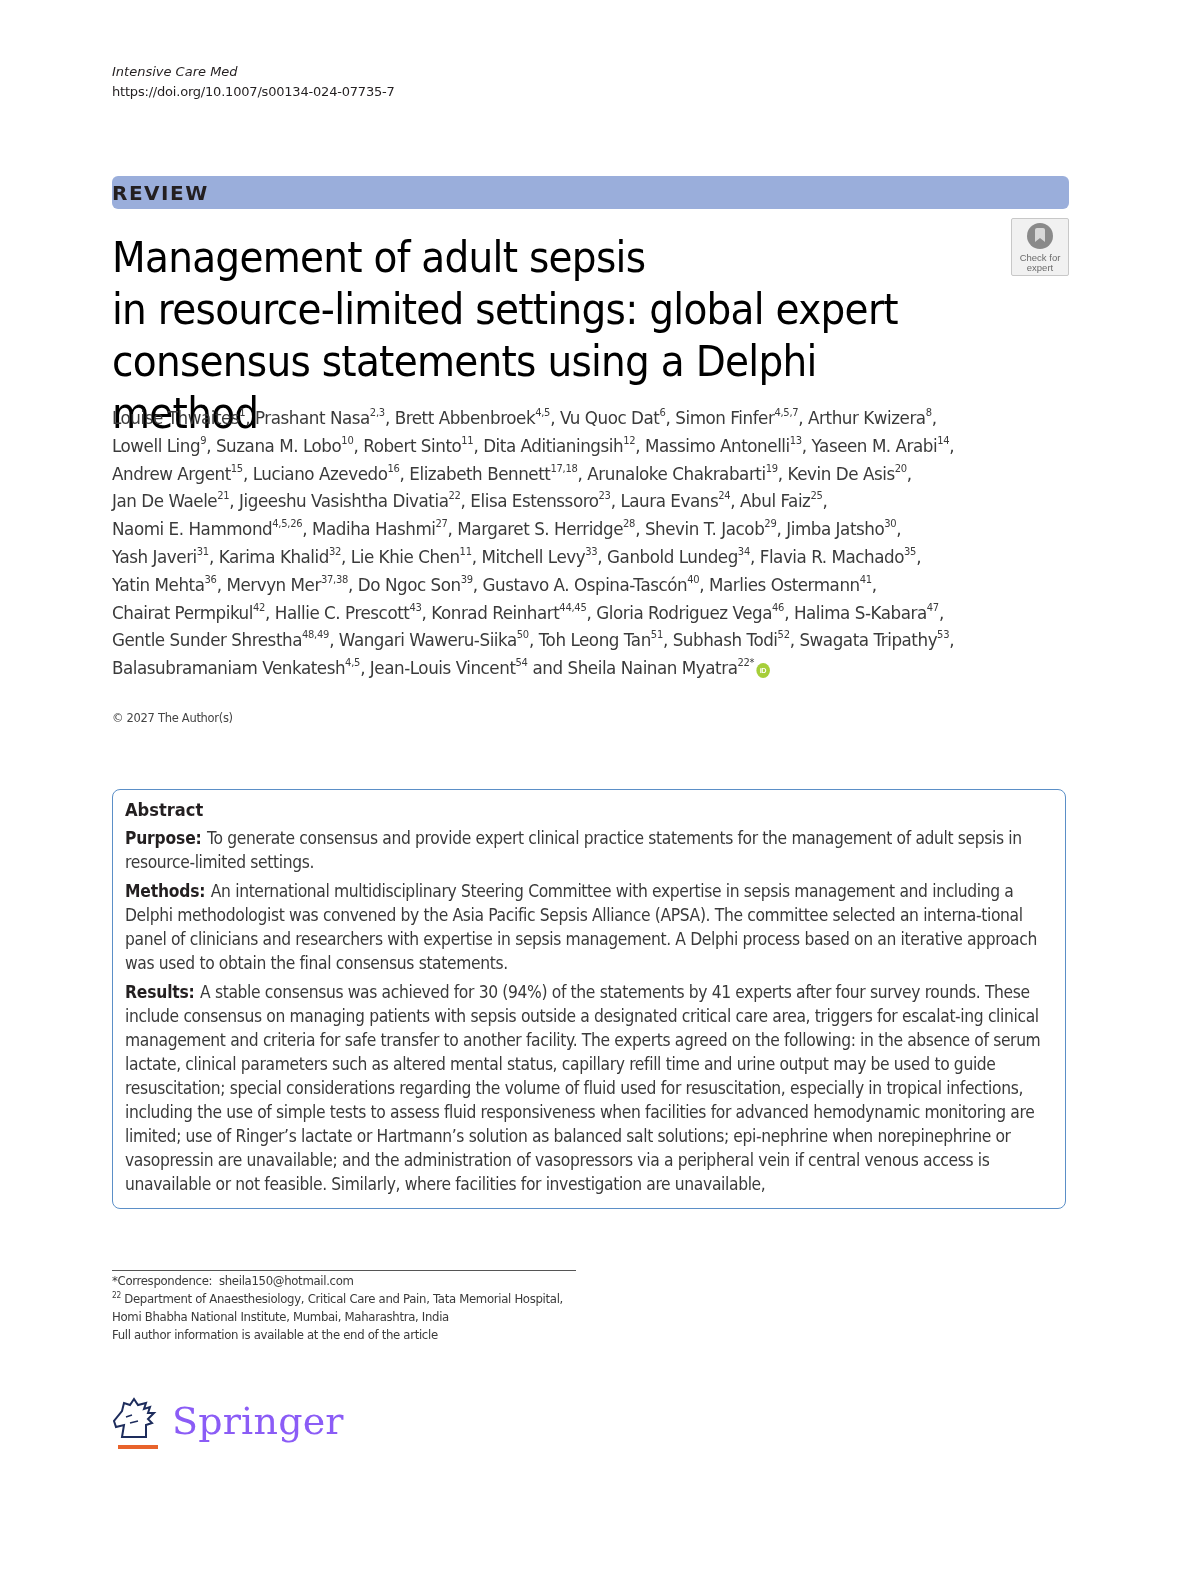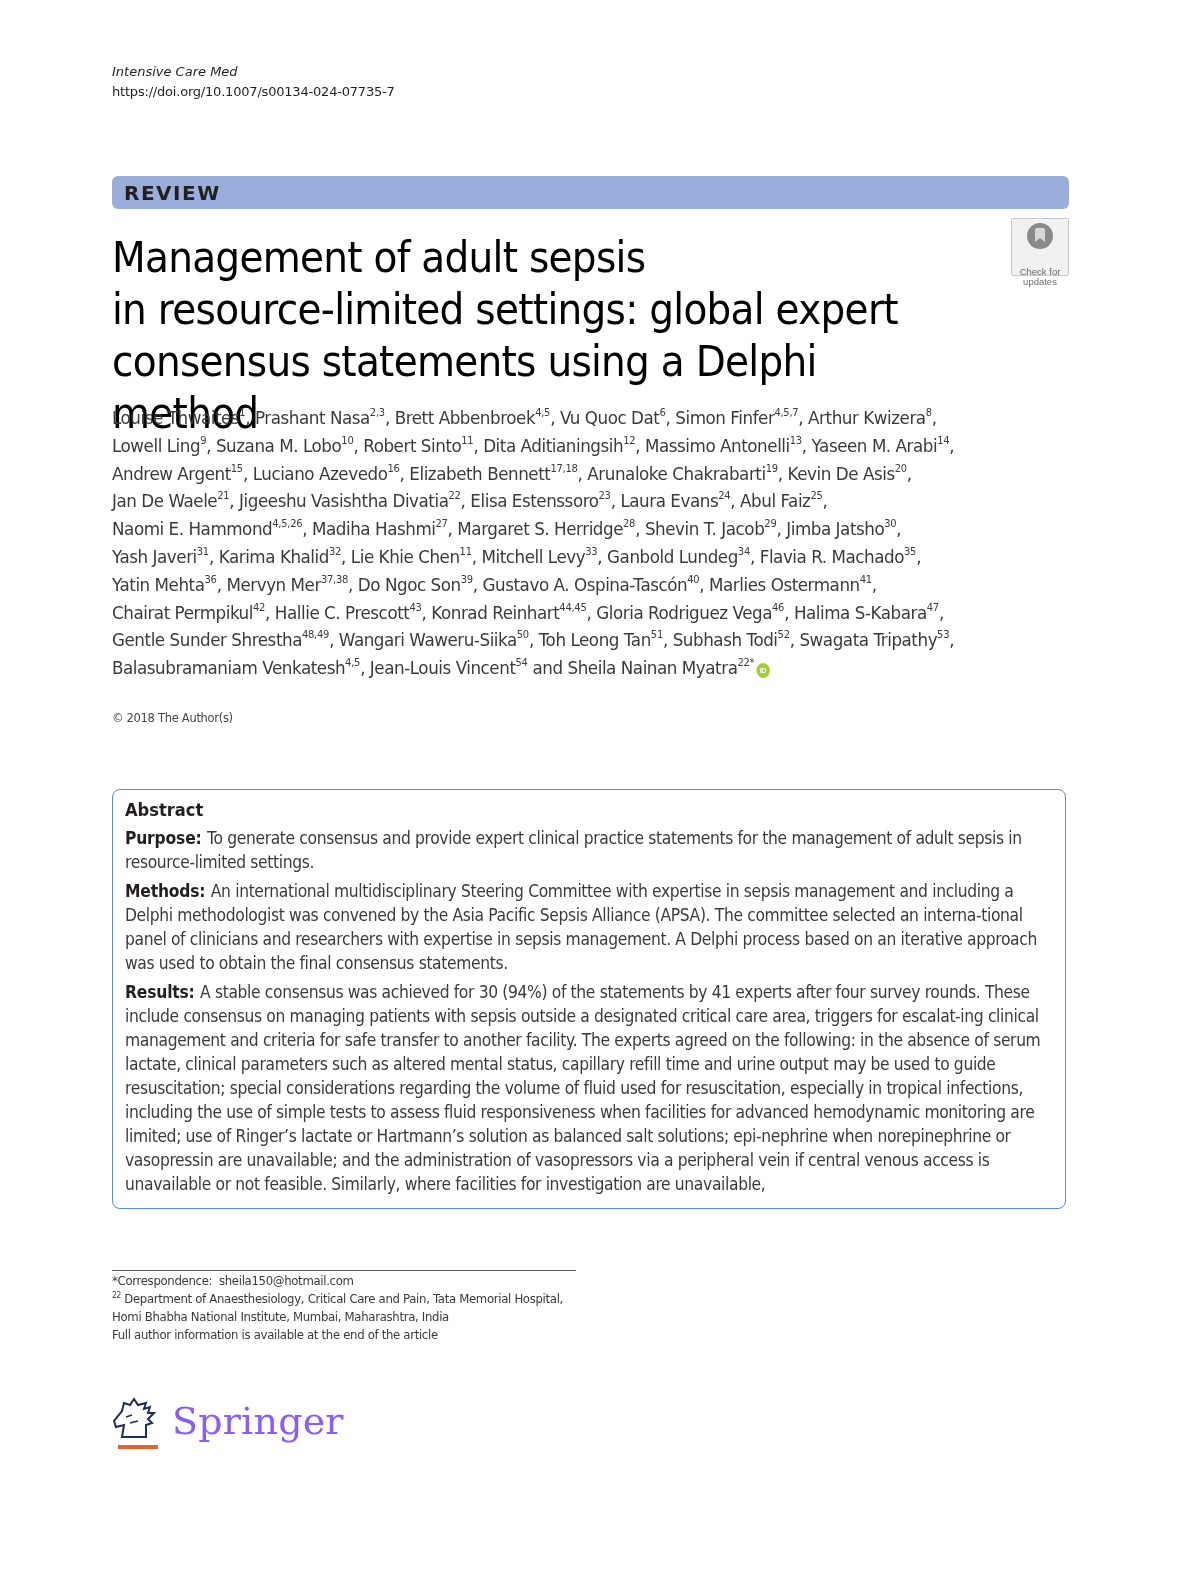--- a/index.html
+++ b/index.html
@@ -1,25 +1,25 @@
 <!DOCTYPE html>
 <html><head>
 <meta charset="utf-8">
 <style>
   html, body { margin: 0; padding: 0; background: #ffffff; }
   body { width: 1200px; height: 1593px; position: relative; overflow: hidden; font-family: "DejaVu Sans", sans-serif; color: #231f20; }
   .journal { position: absolute; left: 112px; top: 62px; font-size: 13px; line-height: 20px; color: #231f20; }
   .journal .name { font-style: italic; display: block; }
   .journal .doi { display: block; letter-spacing: -0.2px; }
   .review-bar { position: absolute; left: 112px; top: 176px; width: 957px; height: 33px; background: #9aaedb; border-radius: 6px; }
-  .review-bar span { position: absolute; left: 12px; top: 5px; font-weight: bold; font-size: 20px; letter-spacing: 1.5px; color: #231f20; }
+  .review-bar span { position: absolute; left: 0; top: 5px; font-weight: bold; font-size: 20px; letter-spacing: 1.5px; color: #231f20; }
   .crossmark { position: absolute; left: 1011px; top: 218px; width: 56px; height: 56px; border: 1px solid #c8c8c8; background: #f1f1f1; border-radius: 2px; text-align: center; }
   .crossmark .circ { width: 26px; height: 26px; border-radius: 50%; background: #8a8a8a; margin: 4px auto 0; position: relative; }
   .crossmark .circ::after { content: ""; position: absolute; left: 8px; top: 5px; width: 10px; height: 14px; background: #d8d8d8; border-radius: 2px 2px 0 0; clip-path: polygon(0 0,100% 0,100% 100%,50% 72%,0 100%); }
-  .crossmark .lbl { font-size: 9.5px; line-height: 10px; color: #6b6b6b; font-family: "Liberation Sans", sans-serif; margin-top: 18px; }
+  .crossmark .lbl { font-size: 9.5px; line-height: 10px; color: #6b6b6b; font-family: "Liberation Sans", sans-serif; margin-top: 4px; }
   .title { position: absolute; left: 112px; top: 232px; width: 900px; font-size: 42px; line-height: 52px; font-weight: normal; letter-spacing: -0.8px; color: #000; margin: 0; font-family: "DejaVu Sans", sans-serif; transform: scaleX(0.93); transform-origin: left top; }
   .authors { position: absolute; left: 112px; top: 404px; width: 1010px; font-size: 18.5px; line-height: 27.8px; color: #3a3a3a; letter-spacing: -0.5px; font-family: "DejaVu Sans", sans-serif; transform: scaleX(0.905); transform-origin: left top; }
   .authors sup { font-size: 11px; vertical-align: 8px; line-height: 0; letter-spacing: -0.3px; }
   .orcid { display: inline-block; width: 15px; height: 15px; border-radius: 50%; background: #a6ce39; color: #fff; font-size: 8px; line-height: 15px; text-align: center; vertical-align: 1px; font-family: "Liberation Sans", sans-serif; font-weight: bold; margin-left: 2px; }
   .copyright { position: absolute; left: 112px; top: 711px; font-size: 11.5px; color: #444; letter-spacing: -0.3px; }
   .abstract { position: absolute; left: 112px; top: 789px; width: 954px; height: 420px; border: 1.5px solid #5b8fc7; border-radius: 8px; box-sizing: border-box; }
   .abstract-inner { position: absolute; left: 12px; top: 8px; width: 1030px; transform: scaleX(0.905); transform-origin: left top; }
   .abstract h2 { margin: 0 0 4px 0; font-size: 18px; line-height: 24px; font-weight: bold; color: #231f20; }
   .abstract p { margin: 0 0 5px 0; font-size: 17.2px; line-height: 24px; color: #3a3a3a; letter-spacing: -0.4px; }
   .abstract p b { color: #231f20; letter-spacing: -0.2px; margin-right: 6px; }
@@ -40,33 +40,33 @@
 </div>
 
 <div class="review-bar">
   <span>REVIEW</span>
 </div>
 
 <div class="crossmark">
   <div class="circ"></div>
   <div class="lbl">
     <div>Check for</div>
-    <div>updates</div>
+    <div>expert</div>
   </div>
 </div>
 
 <h1 class="title">
   <span>Management of adult sepsis</span><br>
   <span>in resource-limited settings: global expert</span><br>
   <span>consensus statements using a Delphi method</span>
 </h1>
 
 <div class="authors" id="authors"><span>Louise Thwaites</span><sup>1</sup>, <span>Prashant Nasa</span><sup>2,3</sup>, <span>Brett Abbenbroek</span><sup>4,5</sup>, <span>Vu Quoc Dat</span><sup>6</sup>, <span>Simon Finfer</span><sup>4,5,7</sup>, <span>Arthur Kwizera</span><sup>8</sup>, <br><span>Lowell Ling</span><sup>9</sup>, <span>Suzana M. Lobo</span><sup>10</sup>, <span>Robert Sinto</span><sup>11</sup>, <span>Dita Aditianingsih</span><sup>12</sup>, <span>Massimo Antonelli</span><sup>13</sup>, <span>Yaseen M. Arabi</span><sup>14</sup>, <br><span>Andrew Argent</span><sup>15</sup>, <span>Luciano Azevedo</span><sup>16</sup>, <span>Elizabeth Bennett</span><sup>17,18</sup>, <span>Arunaloke Chakrabarti</span><sup>19</sup>, <span>Kevin De Asis</span><sup>20</sup>, <br><span>Jan De Waele</span><sup>21</sup>, <span>Jigeeshu Vasishtha Divatia</span><sup>22</sup>, <span>Elisa Estenssoro</span><sup>23</sup>, <span>Laura Evans</span><sup>24</sup>, <span>Abul Faiz</span><sup>25</sup>, <br><span>Naomi E. Hammond</span><sup>4,5,26</sup>, <span>Madiha Hashmi</span><sup>27</sup>, <span>Margaret S. Herridge</span><sup>28</sup>, <span>Shevin T. Jacob</span><sup>29</sup>, <span>Jimba Jatsho</span><sup>30</sup>, <br><span>Yash Javeri</span><sup>31</sup>, <span>Karima Khalid</span><sup>32</sup>, <span>Lie Khie Chen</span><sup>11</sup>, <span>Mitchell Levy</span><sup>33</sup>, <span>Ganbold Lundeg</span><sup>34</sup>, <span>Flavia R. Machado</span><sup>35</sup>, <br><span>Yatin Mehta</span><sup>36</sup>, <span>Mervyn Mer</span><sup>37,38</sup>, <span>Do Ngoc Son</span><sup>39</sup>, <span>Gustavo A. Ospina-Tascón</span><sup>40</sup>, <span>Marlies Ostermann</span><sup>41</sup>, <br><span>Chairat Permpikul</span><sup>42</sup>, <span>Hallie C. Prescott</span><sup>43</sup>, <span>Konrad Reinhart</span><sup>44,45</sup>, <span>Gloria Rodriguez Vega</span><sup>46</sup>, <span>Halima S-Kabara</span><sup>47</sup>, <br><span>Gentle Sunder Shrestha</span><sup>48,49</sup>, <span>Wangari Waweru-Siika</span><sup>50</sup>, <span>Toh Leong Tan</span><sup>51</sup>, <span>Subhash Todi</span><sup>52</sup>, <span>Swagata Tripathy</span><sup>53</sup>, <br><span>Balasubramaniam Venkatesh</span><sup>4,5</sup>, <span>Jean-Louis Vincent</span><sup>54</sup> and <span>Sheila Nainan Myatra</span><sup>22*</sup><span class="orcid">iD</span></div>
 
-<div class="copyright">© 2018 The Author(s)</div>
+<div class="copyright">© 2027 The Author(s)</div>
 
 <div class="abstract">
   <div class="abstract-inner">
     <h2>Abstract</h2>
     <p><b>Purpose:</b><span>To generate consensus and provide expert clinical practice statements for the management of adult sepsis in resource-limited settings.</span></p>
     <p><b>Methods:</b><span>An international multidisciplinary Steering Committee with expertise in sepsis management and including a Delphi methodologist was convened by the Asia Pacific Sepsis Alliance (APSA). The committee selected an interna-tional panel of clinicians and researchers with expertise in sepsis management. A Delphi process based on an iterative approach was used to obtain the final consensus statements.</span></p>
     <p><b>Results:</b><span>A stable consensus was achieved for 30 (94%) of the statements by 41 experts after four survey rounds. These include consensus on managing patients with sepsis outside a designated critical care area, triggers for escalat-ing clinical management and criteria for safe transfer to another facility. The experts agreed on the following: in the absence of serum lactate, clinical parameters such as altered mental status, capillary refill time and urine output may be used to guide resuscitation; special considerations regarding the volume of fluid used for resuscitation, especially in tropical infections, including the use of simple tests to assess fluid responsiveness when facilities for advanced hemodynamic monitoring are limited; use of Ringer’s lactate or Hartmann’s solution as balanced salt solutions; epi-nephrine when norepinephrine or vasopressin are unavailable; and the administration of vasopressors via a peripheral vein if central venous access is unavailable or not feasible. Similarly, where facilities for investigation are unavailable,</span></p>
   </div>
 </div>
 

